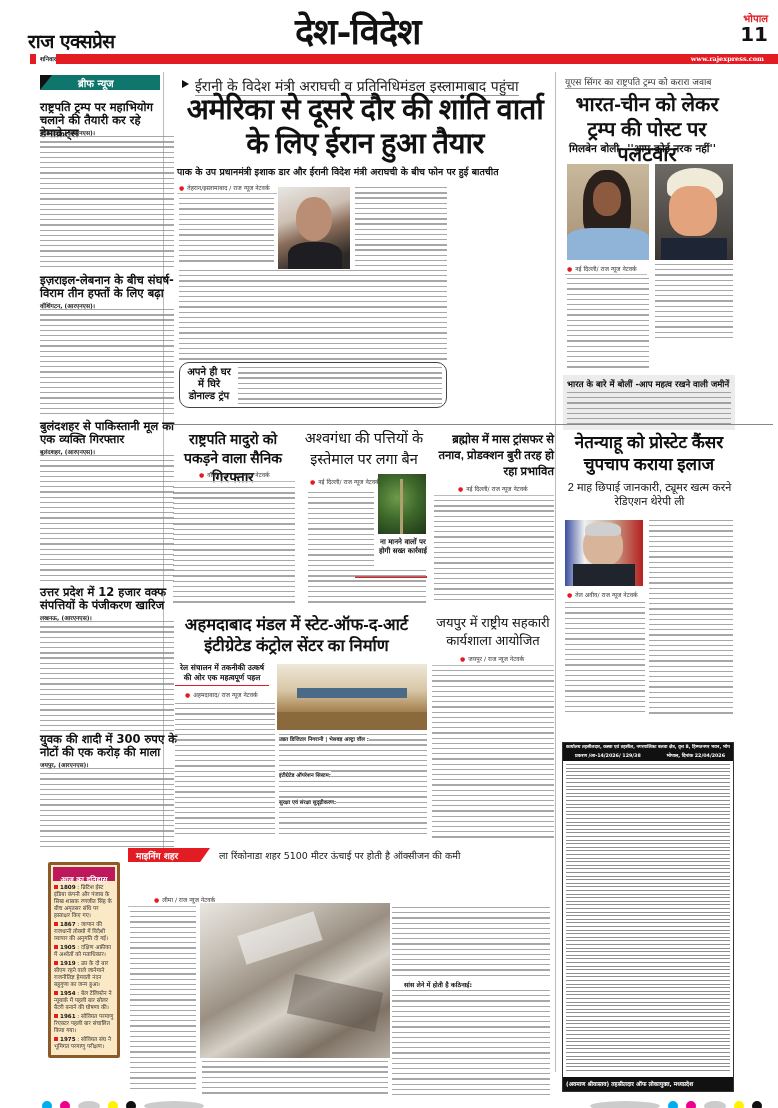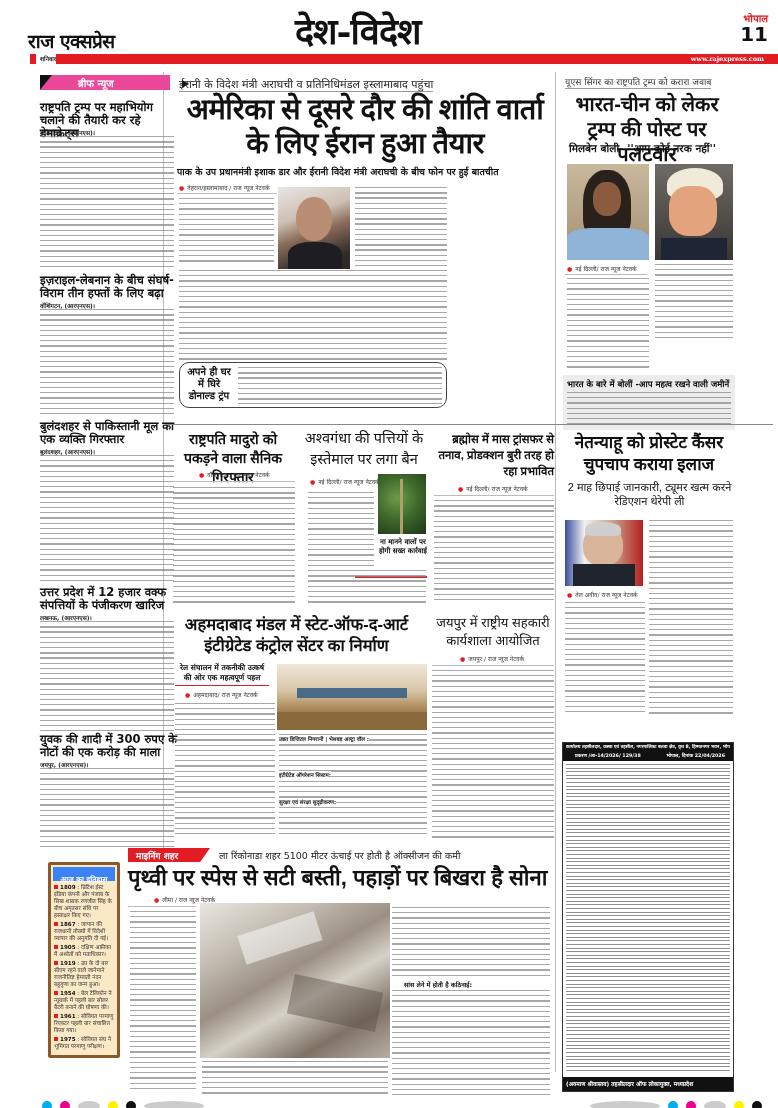--- a/index.html
+++ b/index.html
@@ -54,21 +54,21 @@
   <div class="abs serif" style="left:295px;top:6px;font-size:36px;font-weight:900;color:#111;letter-spacing:-1px;">देश-विदेश</div>
   <div class="abs serif" style="right:10px;top:11px;font-size:10px;font-weight:bold;color:#e31c24;">भोपाल</div>
   <div class="abs" style="right:10px;top:22px;font-size:20px;font-weight:bold;color:#111;">11</div>
   <div class="abs serif" style="right:14px;top:55px;font-size:6.5px;font-weight:bold;color:#fff;">www.rajexpress.com</div>
 </div>
 
 <div class="rule-v" style="left:163px;top:72px;height:780px;"></div>
 <div class="rule-v" style="left:555px;top:72px;height:1000px;"></div>
 
 <div class="abs" style="left:10px;top:72px;width:152px;height:785px;">
-  <div class="abs" style="left:30px;top:3px;width:130px;height:15px;background:#ec4899;clip-path:polygon(8% 0,100% 0,100% 100%,0 100%);">
+  <div class="abs" style="left:30px;top:3px;width:120px;height:15px;background:#0f766e;clip-path:polygon(8% 0,100% 0,100% 100%,0 100%);">
     <span class="serif" style="position:absolute;left:38px;top:1px;font-size:10px;font-weight:bold;color:#fff;">ब्रीफ न्यूज</span>
   </div>
   <div class="abs" style="left:30px;top:3px;width:0;height:0;border-top:15px solid #111;border-right:12px solid transparent;"></div>
 
   <div class="abs brief-col-head" style="left:30px;top:29px;width:140px;font-size:11.5px;line-height:13px;">राष्ट्रपति ट्रम्प पर महाभियोग चलाने की तैयारी कर रहे डेमाक्रेट्स</div>
   <div class="abs brief-body" style="left:30px;top:57px;font-weight:bold;color:#222;">वॉशिंगटन, (आरएनएस)।</div>
   <div class="filler" style="left:30px;top:64px;width:134px;height:135px;"></div>
 
   <div class="abs brief-col-head" style="left:30px;top:202px;width:140px;font-size:11.5px;line-height:13px;">इज़राइल-लेबनान के बीच संघर्ष-विराम तीन हफ्तों के लिए बढ़ा</div>
   <div class="abs brief-body" style="left:30px;top:230px;font-weight:bold;color:#222;">वॉशिंगटन, (आरएनएस)।</div>
@@ -82,21 +82,21 @@
   <div class="abs brief-body" style="left:30px;top:542px;font-weight:bold;color:#222;">लखनऊ, (आरएनएस)।</div>
   <div class="filler" style="left:30px;top:549px;width:134px;height:110px;"></div>
 
   <div class="abs brief-col-head" style="left:30px;top:661px;width:140px;font-size:11.5px;line-height:13px;">युवक की शादी में 300 रुपए के नोटों की एक करोड़ की माला</div>
   <div class="abs brief-body" style="left:30px;top:689px;font-weight:bold;color:#222;">जयपुर, (आरएनएस)।</div>
   <div class="filler" style="left:30px;top:696px;width:134px;height:80px;"></div>
 </div>
 
 <div class="abs" style="left:165px;top:72px;width:390px;height:350px;">
   <div class="abs" style="left:17px;top:8px;width:0;height:0;border-left:7px solid #111;border-top:4px solid transparent;border-bottom:4px solid transparent;"></div>
-  <div class="abs" style="left:14px;top:4px;font-size:11px;color:#222;border-bottom:1px solid #999;white-space:nowrap;">ईरानी के विदेश मंत्री अराघची व प्रतिनिधिमंडल इस्लामाबाद पहुंचा</div>
+  <div class="abs" style="left:30px;top:4px;font-size:14px;color:#222;border-bottom:1px solid #999;white-space:nowrap;">ईरानी के विदेश मंत्री अराघची व प्रतिनिधिमंडल इस्लामाबाद पहुंचा</div>
   <div class="abs cond" style="left:10px;top:20px;width:380px;font-size:29px;line-height:34px;font-weight:900;color:#111;text-align:center;letter-spacing:-0.5px;">अमेरिका से दूसरे दौर की शांति वार्ता के लिए ईरान हुआ तैयार</div>
   <div class="abs" style="left:12px;top:93px;width:380px;font-size:9.4px;font-weight:bold;color:#111;white-space:nowrap;">पाक के उप प्रधानमंत्री इशाक डार और ईरानी विदेश मंत्री अराघची के बीच फोन पर हुई बातचीत</div>
 
   <div class="dateline" style="left:14px;top:112px;">
     <span class="dot">●</span><span>तेहरान/इस्लामाबाद / राज न्यूज नेटवर्क</span>
   </div>
   <div class="rule-h" style="left:12px;top:121px;width:100px;"></div>
 
   <div class="filler" style="left:14px;top:126px;width:95px;height:68px;"></div>
   <div class="photo" style="left:113px;top:115px;width:72px;height:82px;background:linear-gradient(160deg,#e8e6e3 0%,#cdbfb3 35%,#8a6c5a 55%,#2e2a28 85%);">
@@ -223,40 +223,39 @@
     <div style="position:absolute;left:12px;top:9px;font-size:4.8px;color:#fff;font-weight:bold;">प्रकरण /आ-14/2026/ 129/38</div>
     <div style="position:absolute;right:8px;top:9px;font-size:4.8px;color:#fff;font-weight:bold;">भोपाल, दिनांक 22/04/2026</div>
   </div>
   <div class="filler dense" style="left:3px;top:21px;width:164px;height:308px;"></div>
   <div style="position:absolute;left:0;bottom:0;width:170px;height:14px;background:#111;">
     <div style="position:absolute;left:3px;top:3px;width:164px;font-size:5.8px;color:#fff;font-weight:bold;white-space:nowrap;overflow:hidden;">(अवमाण श्रीवास्तव) तहसीलदार ऑफ लोकायुक्त, मध्यप्रदेश</div>
   </div>
 </div>
 
 <div class="abs history-box">
-  <div style="position:absolute;left:2px;top:2px;width:62px;height:14px;background:#3b82f6;text-align:center;">
+  <div style="position:absolute;left:2px;top:2px;width:62px;height:14px;background:#be185d;text-align:center;">
     <span style="font-size:7.5px;font-weight:bold;color:#fff;line-height:14px;">आज का इतिहास</span>
   </div>
   <div id="history-list" style="position:absolute;left:3px;top:19px;width:62px;">
       <div class="history-item"><span class="sq"></span><span class="yr">1809</span><span> : </span><span>ब्रिटिश ईस्ट इंडिया कंपनी और पंजाब के सिख शासक रणजीत सिंह के बीच अमृतसर संधि पर हस्ताक्षर किए गए।</span></div>
       <div class="history-item"><span class="sq"></span><span class="yr">1867</span><span> : </span><span>जापान की राजधानी तोक्यो में विदेशी व्यापार की अनुमति दी गई।</span></div>
       <div class="history-item"><span class="sq"></span><span class="yr">1905</span><span> : </span><span>दक्षिण अफ्रीका में अश्वेतों को मताधिकार।</span></div>
       <div class="history-item"><span class="sq"></span><span class="yr">1919</span><span> : </span><span>उप्र के दो बार सीएम रहने वाले जानेमाने राजनीतिज्ञ हेमवती नंदन बहुगुणा का जन्म हुआ।</span></div>
       <div class="history-item"><span class="sq"></span><span class="yr">1954</span><span> : </span><span>बेल टेलिफ़ोन ने न्यूयार्क में पहली बार सोलर बैटरी बनाने की घोषणा की।</span></div>
       <div class="history-item"><span class="sq"></span><span class="yr">1961</span><span> : </span><span>सोवियत परमाणु रिएक्टर पहली बार संचालित किया गया।</span></div>
       <div class="history-item"><span class="sq"></span><span class="yr">1975</span><span> : </span><span>सोवियत संघ ने भूमिगत परमाणु परीक्षण।</span></div>
     </div>
 </div>
 
 <div class="abs" style="left:124px;top:845px;width:430px;height:255px;">
   <div style="position:absolute;left:4px;top:3px;width:82px;height:14px;background:#e31c24;clip-path:polygon(0 0,100% 0,88% 100%,0 100%);">
     <span style="position:absolute;left:8px;top:1px;font-size:9px;font-weight:bold;color:#fff;">माइनिंग शहर</span>
   </div>
   <div style="position:absolute;left:95px;top:4px;font-size:9.5px;color:#222;white-space:nowrap;">ला रिंकोनाडा शहर 5100 मीटर ऊंचाई पर होती है ऑक्सीजन की कमी</div>
-  <div class="cond" style="position:absolute;left:4px;top:19px;width:430px;font-size:22px;line-height:28px;font-weight:bold;color:#111;white-space:nowrap;">पृथ्वी पर स्पेस से सटी बस्ती, पहाड़ों पर बिखरा है सोना</div>
   <div class="dateline" style="left:30px;top:51px;">
     <span class="dot">●</span><span>लीमा / राज न्यूज नेटवर्क</span>
   </div>
   <div class="rule-h" style="left:4px;top:61px;width:68px;"></div>
   <div class="filler" style="left:6px;top:66px;width:66px;height:180px;"></div>
   <div class="photo" style="left:76px;top:58px;width:190px;height:155px;background:linear-gradient(150deg,#e9e6e0 0%,#c3bcb2 25%,#9a8f82 45%,#d6d1c8 60%,#7e7265 80%,#b8afa3 100%);">
     <div style="position:absolute;left:40px;top:20px;width:80px;height:30px;background:rgba(255,255,255,0.5);transform:rotate(-18deg);"></div>
     <div style="position:absolute;left:90px;top:80px;width:90px;height:40px;background:rgba(90,80,70,0.45);transform:rotate(12deg);"></div>
   </div>
   <div class="filler" style="left:78px;top:216px;width:186px;height:34px;"></div>

